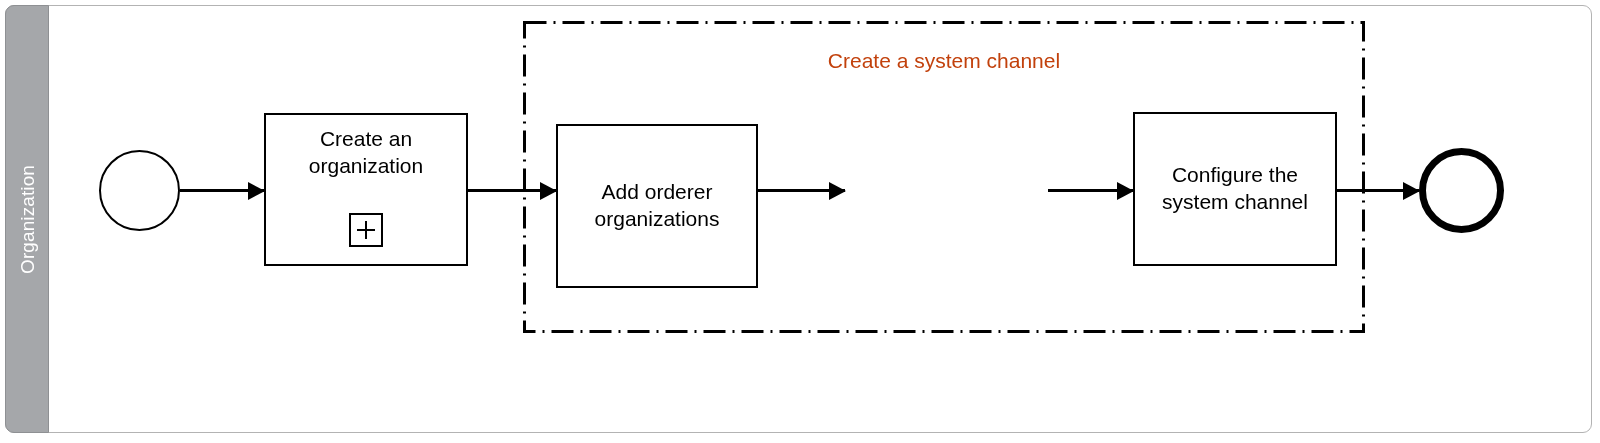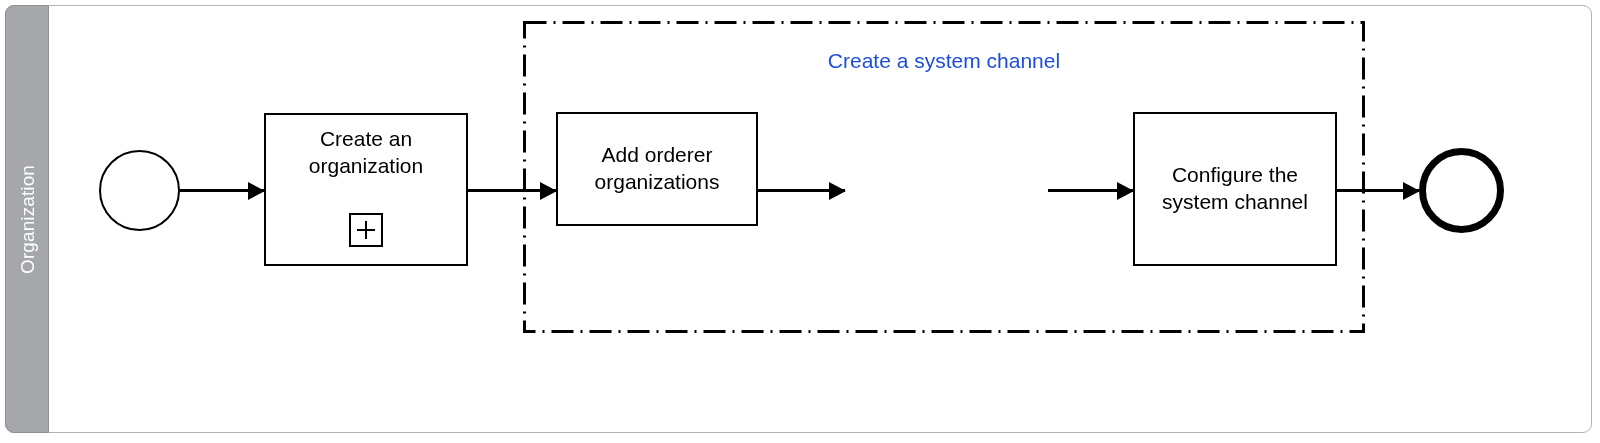--- a/index.html
+++ b/index.html
@@ -69,21 +69,21 @@
     top: 0;
     overflow: visible;
   }
   .group-label {
     position: absolute;
     left: 0;
     top: 28px;
     width: 842px;
     text-align: center;
     font-size: 21px;
-    color: #1d4ed8;
+    color: #c2410c;
     white-space: nowrap;
   }
 
   
   .event {
     position: absolute;
     box-sizing: border-box;
     border-radius: 50%;
     background: #ffffff;
   }
@@ -207,21 +207,21 @@
       <span>Create an</span><br>
       <span>organization</span>
     </div>
     <span class="subprocess-marker"></span>
   </div>
 
   <div class="flow" style="left:468px; width:88px;">
     <span class="head"></span>
   </div>
 
-  <div class="task plain" style="left:556px; top:112px; width:202px; height:114px;">
+  <div class="task plain" style="left:556px; top:124px; width:202px; height:164px;">
     <div class="task-label">
       <span>Add orderer</span><br>
       <span>organizations</span>
     </div>
   </div>
 
   <div class="flow" style="left:758px; width:87px;">
     <span class="head"></span>
   </div>
 

